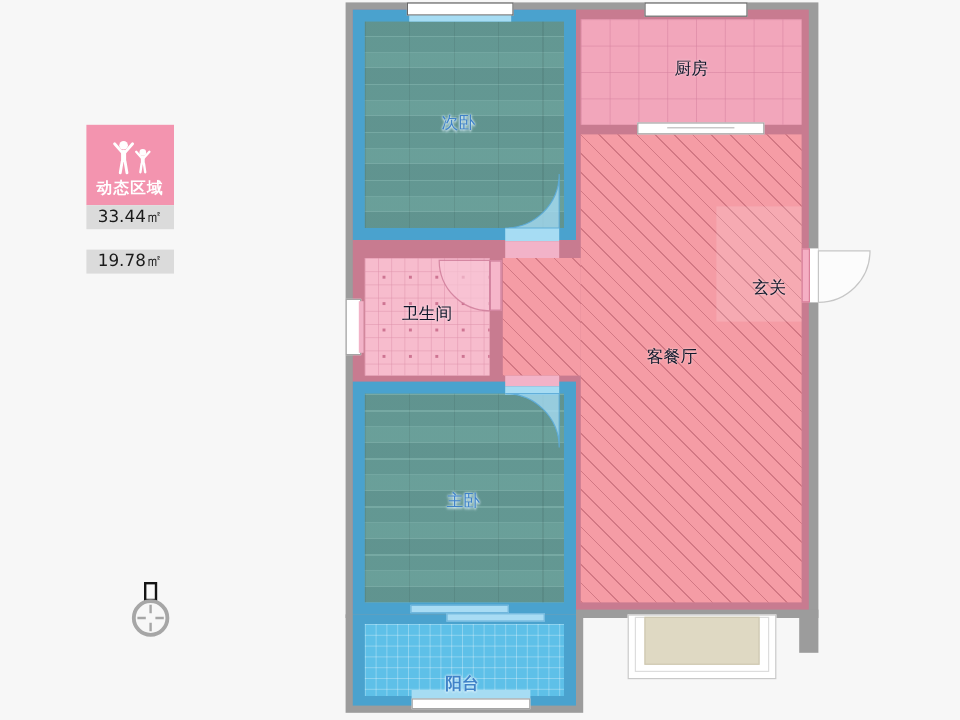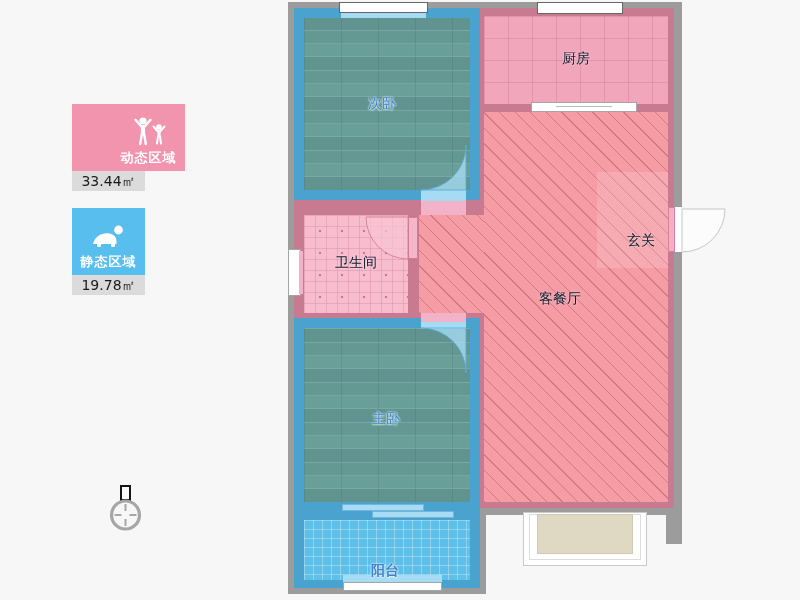--- a/index.html
+++ b/index.html
@@ -81,21 +81,21 @@
   }
   .room-label.gray{
     color:#0f172a;
     text-shadow:0 0 2px rgba(255,255,255,0.75);
   }
 </style>
 </head>
 <body>
 
 <div class="abs" style="left:72px;top:104px;width:73px;">
-  <div class="legend-box" style="background:#f394af;padding-left:40px;">
+  <div class="legend-box" style="background:#f394af;">
     <svg width="44" height="34" viewBox="0 0 44 34">
       <g stroke="#fff" stroke-width="2.4" stroke-linecap="round" fill="#fff">
         <circle cx="16" cy="6" r="3.6" stroke="none"></circle>
         <rect x="13.9" y="10" width="4.2" height="10" rx="1.4" stroke="none"></rect>
         <path d="M14.8 12 L8.5 4.8" fill="none"></path>
         <path d="M17.2 12 L23.5 4.8" fill="none"></path>
         <path d="M14.8 19.5 L13.2 29" fill="none"></path>
         <path d="M17.2 19.5 L18.8 29" fill="none"></path>
       </g>
       <g stroke="#fff" stroke-width="2" stroke-linecap="round" fill="#fff">
@@ -108,31 +108,20 @@
       </g>
     </svg>
     <div class="legend-label">动态区域</div>
   </div>
   <div class="legend-bar">
     <span class="legend-value">33.44㎡</span>
   </div>
 
   <div style="height:17px;"></div>
 
-  <div class="legend-box" style="background:#57beee;">
-    <svg width="44" height="32" viewBox="0 0 44 32">
-      <g fill="#fff">
-        <circle cx="31.5" cy="9" r="4.4"></circle>
-        <path d="M6 23 C8 14.5, 16 11, 22.5 12.5 C27.5 13.6, 29.5 16.5, 29.5 20 L29.5 23 Z"></path>
-        <rect x="10" y="21" width="4" height="5" rx="1.5"></rect>
-        <rect x="24" y="21" width="4" height="5" rx="1.5"></rect>
-      </g>
-    </svg>
-    <div class="legend-label">静态区域</div>
-  </div>
   <div class="legend-bar">
     <span class="legend-value">19.78㎡</span>
   </div>
 </div>
 
 <div class="abs" style="left:106px;top:483px;">
   <svg width="40" height="49" viewBox="0 0 40 49">
     <rect x="15" y="3" width="9" height="14" fill="#fafafa" stroke="#141414" stroke-width="2"></rect>
     <circle cx="19.5" cy="32" r="14" fill="none" stroke="#a6a6a6" stroke-width="3.2"></circle>
     <line x1="19.5" y1="21" x2="19.5" y2="28" stroke="#a6a6a6" stroke-width="2"></line>

